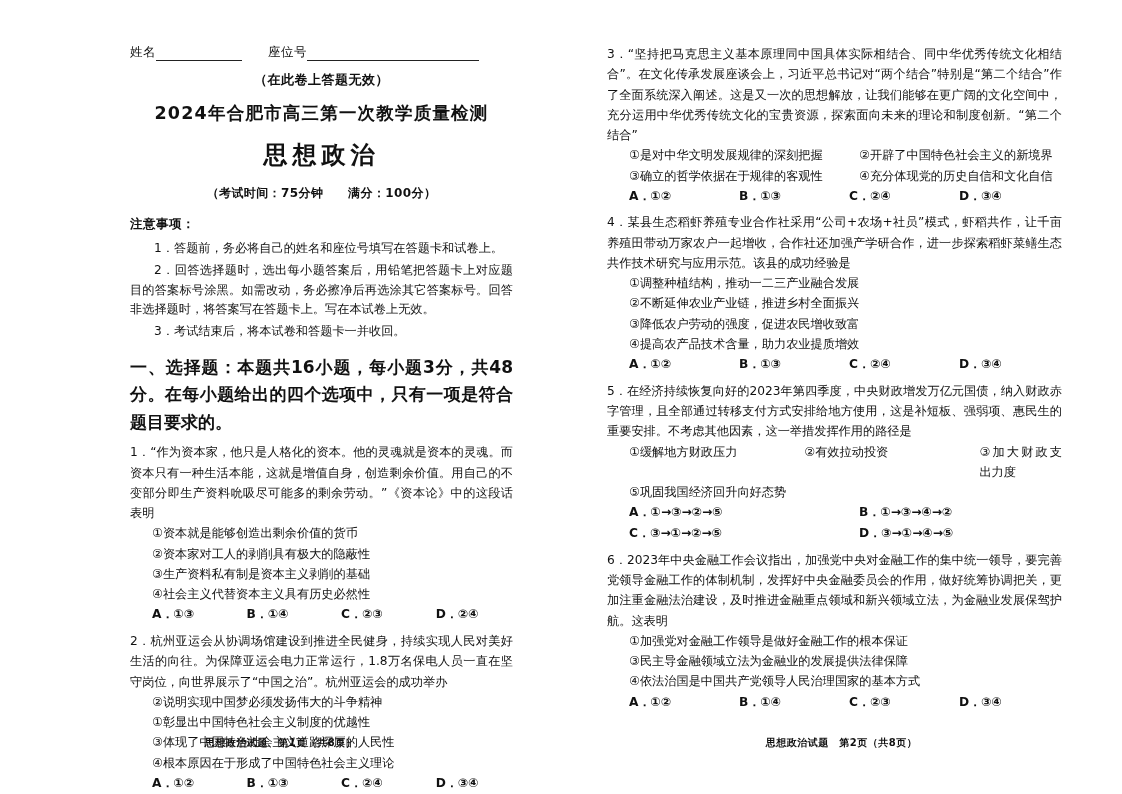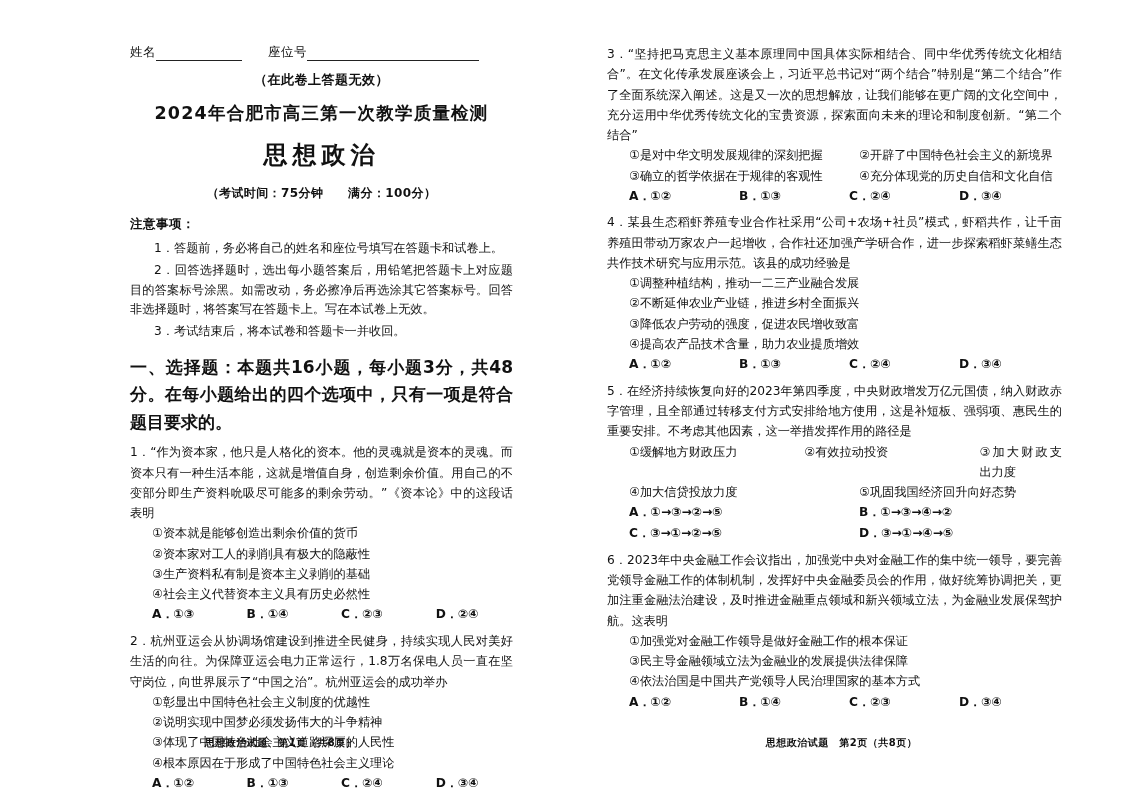--- a/index.html
+++ b/index.html
@@ -209,22 +209,22 @@
         <span class="a1">B．①④</span>
         <span class="a2">C．②③</span>
         <span class="a3">D．②④</span>
       </div>
     </div>
 
     <div class="q">
       <div class="q-stem">
         <span class="num">2．</span><span>杭州亚运会从协调场馆建设到推进全民健身，持续实现人民对美好生活的向往。为保障亚运会电力正常运行，1.8万名保电人员一直在坚守岗位，向世界展示了“中国之治”。杭州亚运会的成功举办</span>
       </div>
+      <div class="q-opt">②说明实现中国梦必须发扬伟大的斗争精神</div>
       <div class="q-opt">①彰显出中国特色社会主义制度的优越性</div>
-      <div class="q-opt">②说明实现中国梦必须发扬伟大的斗争精神</div>
       <div class="q-opt">③体现了中国特色社会主义道路深厚的人民性</div>
       <div class="q-opt">④根本原因在于形成了中国特色社会主义理论</div>
       <div class="answers">
         <span class="a0">A．①②</span>
         <span class="a1">B．①③</span>
         <span class="a2">C．②④</span>
         <span class="a3">D．③④</span>
       </div>
     </div>
 
@@ -272,21 +272,20 @@
     <div class="q">
       <div class="q-stem">
         <span class="num">5．</span><span>在经济持续恢复向好的2023年第四季度，中央财政增发万亿元国债，纳入财政赤字管理，且全部通过转移支付方式安排给地方使用，这是补短板、强弱项、惠民生的重要安排。不考虑其他因素，这一举措发挥作用的路径是</span>
       </div>
       <div class="q-opt two-col">
         <span class="c1">①缓解地方财政压力</span>
         <span class="c1">②有效拉动投资</span>
         <span>③加大财政支出力度</span>
       </div>
       <div class="q-opt two-col">
-        <span class="c1">④加大信贷投放力度</span>
         <span>⑤巩固我国经济回升向好态势</span>
       </div>
       <div class="answers2">
         <span class="b0">A．①→③→②→⑤</span>
         <span>B．①→③→④→②</span>
       </div>
       <div class="answers2">
         <span class="b0">C．③→①→②→⑤</span>
         <span>D．③→①→④→⑤</span>
       </div>

